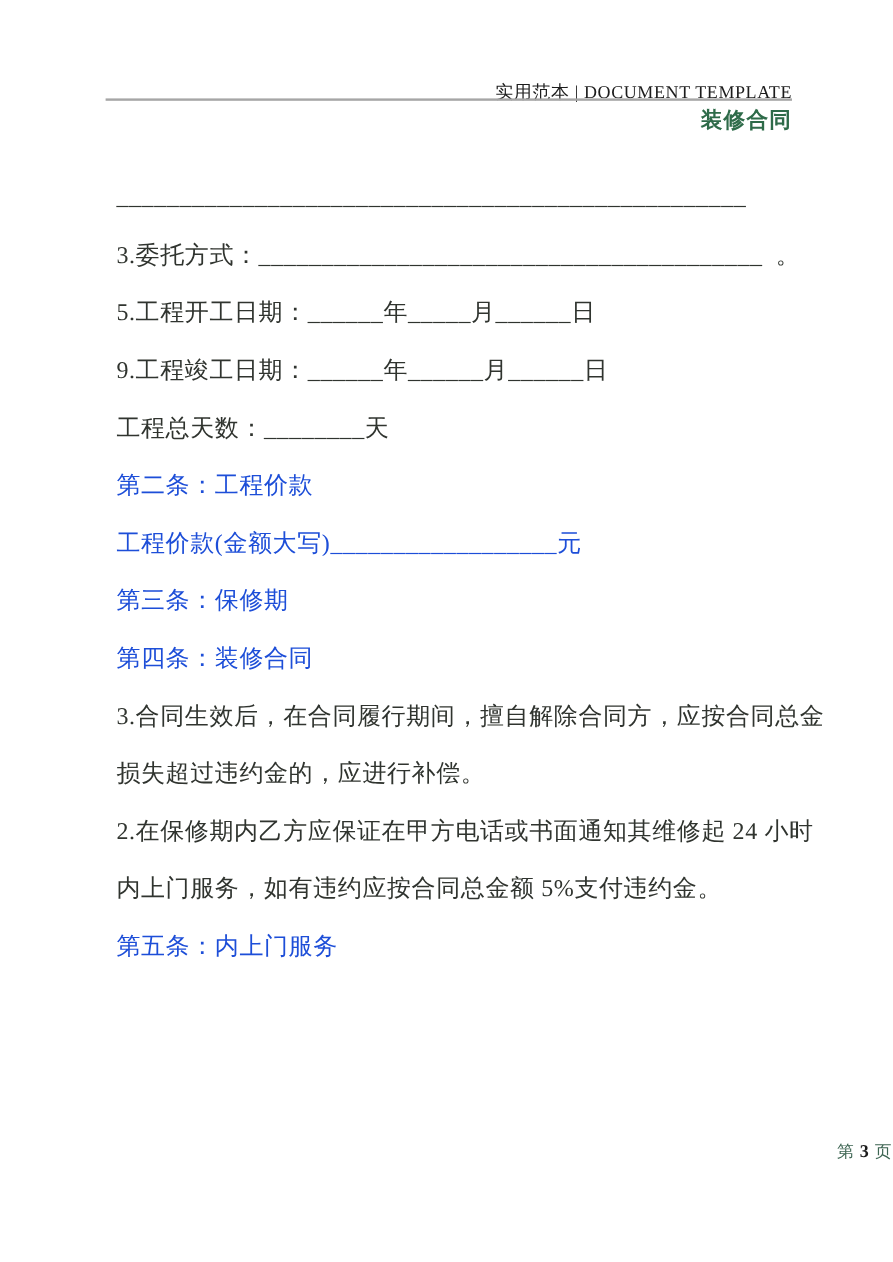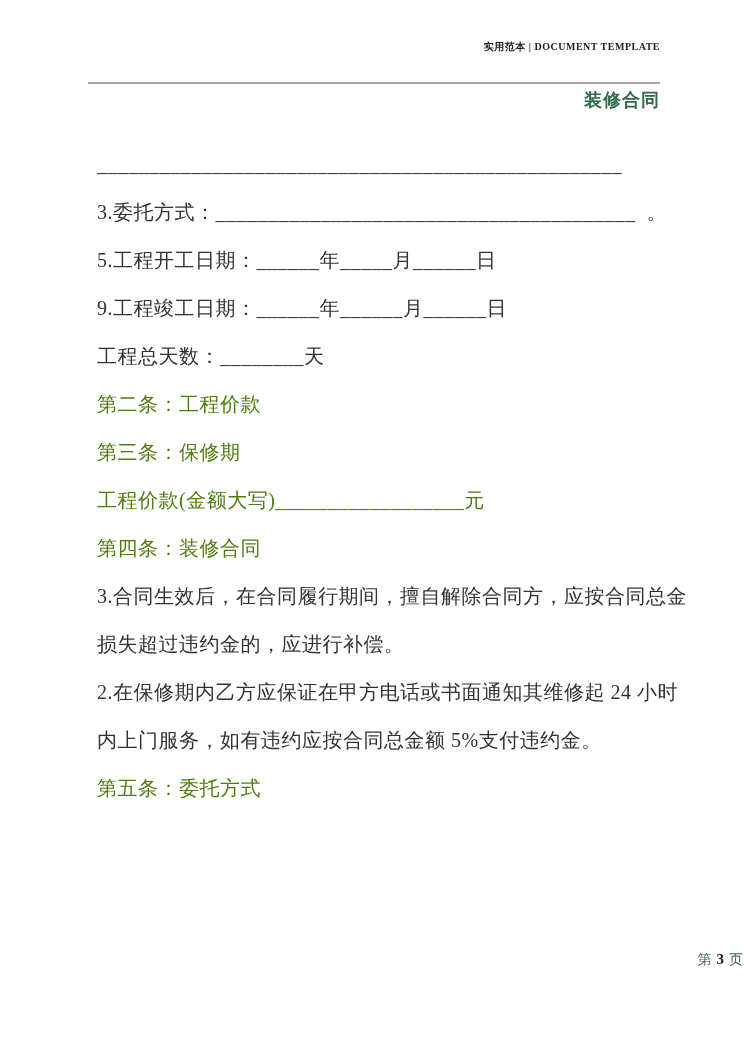--- a/index.html
+++ b/index.html
@@ -11,24 +11,24 @@
     position: relative;
     width: 744px;
     height: 1052px;
     background: #ffffff;
     overflow: hidden;
     font-family: "Liberation Serif", "DejaVu Serif", serif;
   }
   
   .header-brand {
     position: absolute;
-    top: 40px;
+    top: 68px;
     right: 84px;
-    font-size: 10px;
-    font-weight: bold;
+    font-size: 15px;
+    font-weight: normal;
     color: #1c1c1c;
     letter-spacing: 0.5px;
     white-space: pre;
   }
   .header-rule {
     position: absolute;
     top: 82px;
     left: 88px;
     right: 84px;
     height: 0;
@@ -53,21 +53,21 @@
   .line {
     height: 48px;
     display: flex;
     align-items: center;
     font-size: 20px;
     letter-spacing: 0.5px;
     white-space: pre;
     color: #30342f;
   }
   .line.green {
-    color: #4d7c0f;
+    color: #1d4ed8;
   }
   
   .footer {
     position: absolute;
     top: 951px;
     left: 0;
     width: 100%;
     text-align: right;
     font-size: 14px;
     color: #3d6552;
@@ -91,27 +91,27 @@
 
   <div class="doc-title">装修合同</div>
 
   <div class="contract-body">
     <div class="line">__________________________________________________</div>
     <div class="line">3.委托方式：________________________________________  。</div>
     <div class="line">5.工程开工日期：______年_____月______日</div>
     <div class="line">9.工程竣工日期：______年______月______日</div>
     <div class="line">工程总天数：________天</div>
     <div class="line green">第二条：工程价款</div>
+    <div class="line green">工程价款(金额大写)__________________元</div>
     <div class="line green">第三条：保修期</div>
-    <div class="line green">工程价款(金额大写)__________________元</div>
     <div class="line green">第四条：装修合同</div>
     <div class="line">3.合同生效后，在合同履行期间，擅自解除合同方，应按合同总金</div>
     <div class="line">损失超过违约金的，应进行补偿。</div>
     <div class="line">2.在保修期内乙方应保证在甲方电话或书面通知其维修起 24 小时</div>
     <div class="line">内上门服务，如有违约应按合同总金额 5%支付违约金。</div>
-    <div class="line green">第五条：委托方式</div>
+    <div class="line green">第五条：内上门服务</div>
   </div>
 
   <div class="footer">
     <span>第</span><span class="page-num">3</span><span>页</span>
   </div>
 
 </div>
 
 </body></html>

